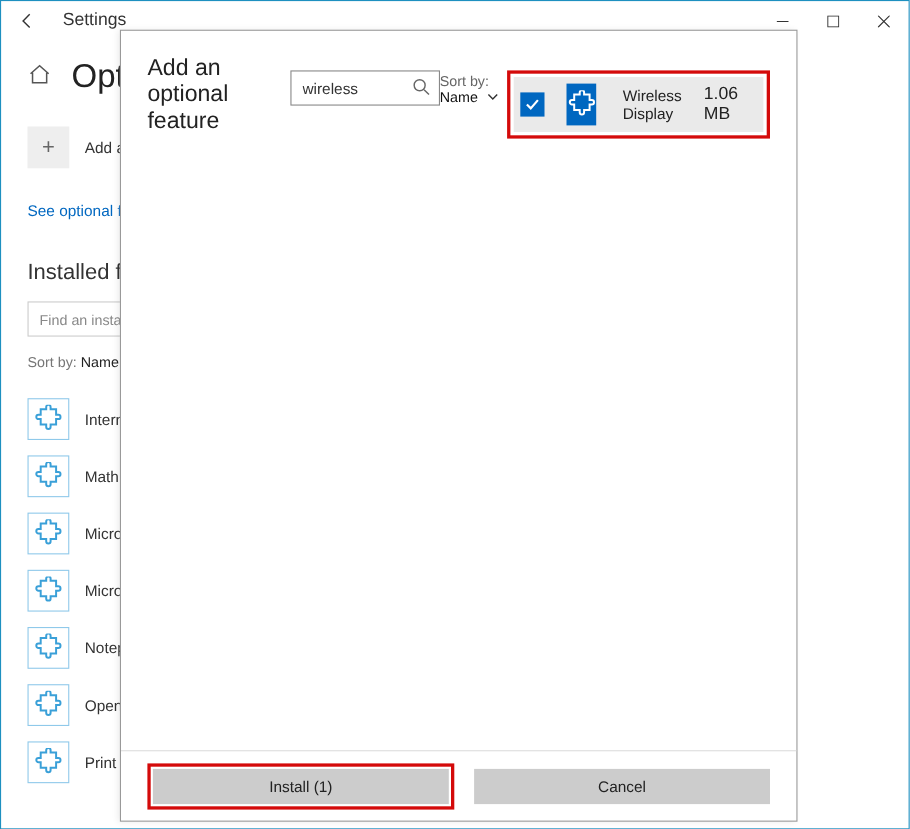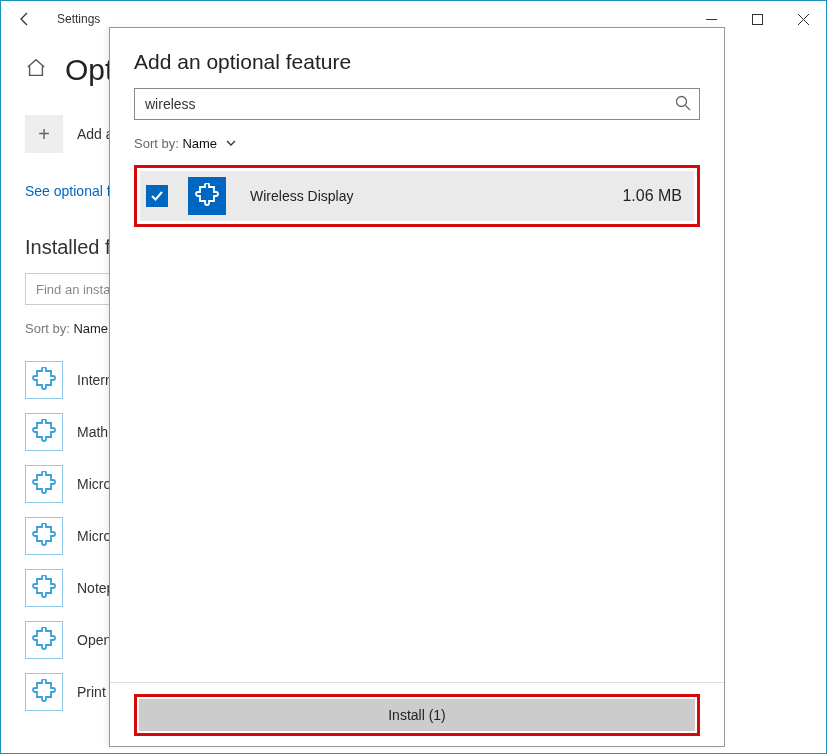--- a/index.html
+++ b/index.html
@@ -1,21 +1,21 @@
 <!DOCTYPE html>
 <html><head>
 <meta charset="utf-8">
 <style>
   * { box-sizing: border-box; margin: 0; padding: 0; font-family: "Segoe UI", Arial, sans-serif; }
   body { width: 827px; height: 754px; background: #fff; overflow: hidden; position: relative; border: 1px solid #1e90c0; }
   
   
   .titlebar { height: 36px; display: flex; align-items: center; padding-left: 8px; }
   .titlebar .back { width: 32px; height: 32px; display: flex; align-items: center; justify-content: center; cursor: default; }
-  .titlebar .title { margin-left: 16px; font-size: 12px; color: #333; }
+  .titlebar .title { margin-left: 16px; font-size: 16px; color: #333; }
   .titlebar .winbtns { margin-left: auto; display: flex; }
   .titlebar .winbtn { width: 46px; height: 32px; display: flex; align-items: center; justify-content: center; font-size: 12px; color: #333; }
   
   
   .bgpage { padding: 10px 24px 0 24px; }
   .bghead { display: flex; align-items: center; gap: 14px; margin-top: 6px; }
   .bghead .home { width: 26px; height: 26px; }
   .bghead h1 { font-size: 30px; font-weight: 400; color: #222; }
   .addfeat { display:flex; align-items:center; gap:14px; margin-top:28px; }
   .addfeat .plusbox { width: 38px; height: 38px; background:#eee; display:flex; align-items:center; justify-content:center; color:#666; font-size:20px; font-weight:300; }
@@ -29,21 +29,21 @@
   .featlist { margin-top:18px; }
   .featitem { display:flex; align-items:center; gap:14px; height:52px; }
   .puzzle { width:38px; height:38px; display:flex; align-items:center; justify-content:center; }
   .puzzle.light { border:1px solid #8fc9ea; }
   .puzzle.dark { background:#0067c0; }
   .featitem .nm { font-size:14px; color:#333; }
   .datef { font-size:12px; color:#888; text-align:center; margin-top:6px; }
   
   
   .modal { position:absolute; left:108px; top:26px; width:616px; height:720px; background:#fff; border:1px solid #999; box-shadow: -2px 0 6px rgba(0,0,0,0.08); display:flex; flex-direction:column; }
-  .modal .mbody { padding: 22px 24px 0 24px; flex:1; display:flex; flex-direction:column; }
+  .modal .mbody { padding: 22px 24px 0 24px; flex:1; display:flex; }
   .modal h2 { font-size:21px; font-weight:400; color:#222; }
   .searchrow { margin-top:14px; position:relative; }
   .searchrow input { width:100%; height:32px; border:1px solid #888; padding:0 34px 0 10px; font-size:14px; color:#333; outline:none; }
   .searchrow .sicon { position:absolute; right:8px; top:6px; width:18px; height:18px; }
   .msort { margin-top:16px; font-size:13px; }
   .msort .lbl { color:#666; }
   .msort .val { color:#111; }
   .chev { display:inline-block; margin-left:4px; }
   .resultlist { margin-top:14px; }
   .callout { border:3px solid #d40a0a; padding:3px; }
@@ -216,14 +216,15 @@
           <span class="resname">Wireless Display</span>
           <span class="size">1.06 MB</span>
         </div>
       </div>
     </div>
   </div>
   <div class="mfooter">
     <div class="callout-btn">
       <button class="mbtn">Install (1)</button>
     </div>
+    <button class="mbtn">Cancel</button>
   </div>
 </div>
 
 </body></html>

